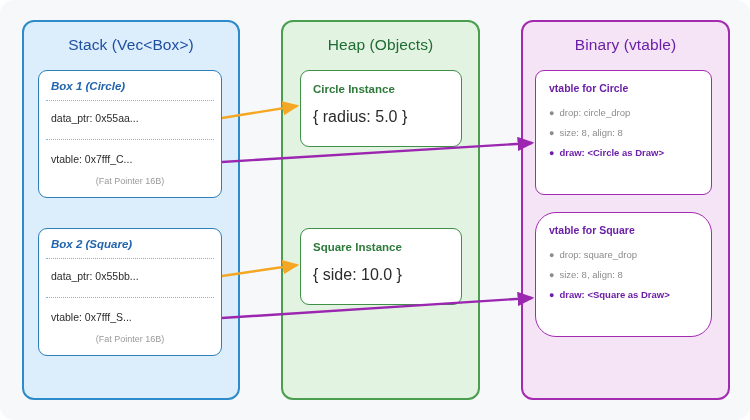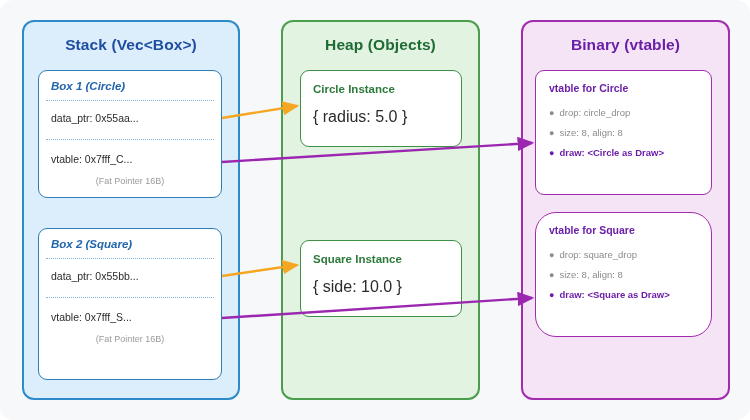--- a/index.html
+++ b/index.html
@@ -23,21 +23,21 @@
     border-radius: 12px;
     box-sizing: border-box;
   }
   .panel-title {
     position: absolute;
     left: 0;
     right: 0;
     top: 14px;
     text-align: center;
     font-size: 15.5px;
-    font-weight: bold;
+    font-weight: normal;
     letter-spacing: 0.1px;
   }
   
   #panel-stack {
     left: 22px; top: 20px; width: 218px; height: 380px;
     background: #dceefb;
     border-color: #2e8bc9;
   }
   #panel-stack .panel-title { color: #1f4ea1; }
   
@@ -153,39 +153,39 @@
 
   <div class="card box-card" style="left:38px; top:70px; width:184px; height:128px;">
     <div class="box-head">Box 1 (Circle)</div>
     <div class="divider" style="top:29px;"></div>
     <div class="field" style="top:41px;">data_ptr: 0x55aa...</div>
     <div class="divider" style="top:68px;"></div>
     <div class="field" style="top:82px;">vtable: 0x7fff_C...</div>
     <div class="note" style="top:105px;">(Fat Pointer 16B)</div>
   </div>
 
-  <div class="card box-card" style="left:38px; top:228px; width:184px; height:152px;">
+  <div class="card box-card" style="left:38px; top:228px; width:184px; height:128px;">
     <div class="box-head">Box 2 (Square)</div>
     <div class="divider" style="top:29px;"></div>
     <div class="field" style="top:41px;">data_ptr: 0x55bb...</div>
     <div class="divider" style="top:68px;"></div>
     <div class="field" style="top:82px;">vtable: 0x7fff_S...</div>
     <div class="note" style="top:105px;">(Fat Pointer 16B)</div>
   </div>
 
   <div class="panel" id="panel-heap">
     <div class="panel-title">Heap (Objects)</div>
   </div>
 
   <div class="card inst-card" style="left:300px; top:70px; width:162px; height:77px;">
     <div class="inst-head">Circle Instance</div>
     <div class="inst-body">{ radius: 5.0 }</div>
   </div>
 
-  <div class="card inst-card" style="left:300px; top:228px; width:162px; height:77px;margin-top:12px;">
+  <div class="card inst-card" style="left:300px; top:228px; width:162px; height:77px;">
     <div class="inst-head">Square Instance</div>
     <div class="inst-body">{ side: 10.0 }</div>
   </div>
 
   <div class="panel" id="panel-binary">
     <div class="panel-title">Binary (vtable)</div>
   </div>
 
   <div class="card vt-card" style="left:535px; top:70px; width:177px; height:125px;">
     <div class="vt-head">vtable for Circle</div>

